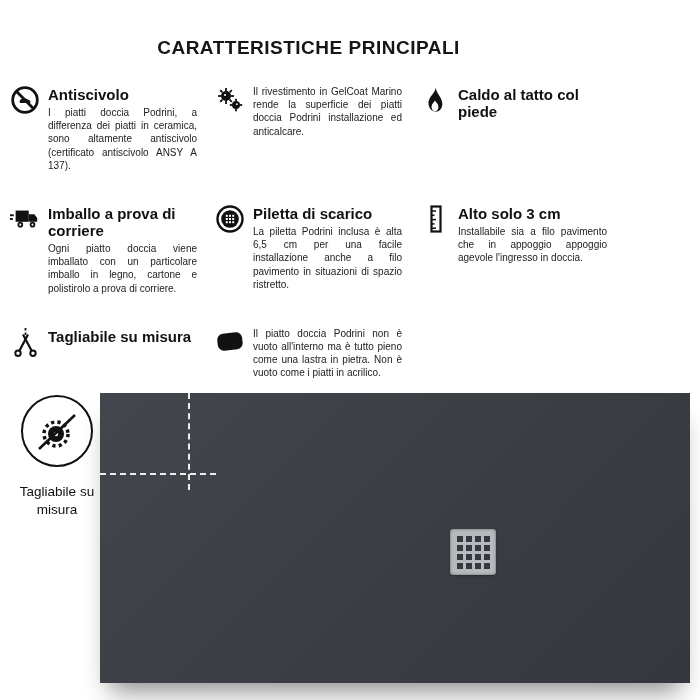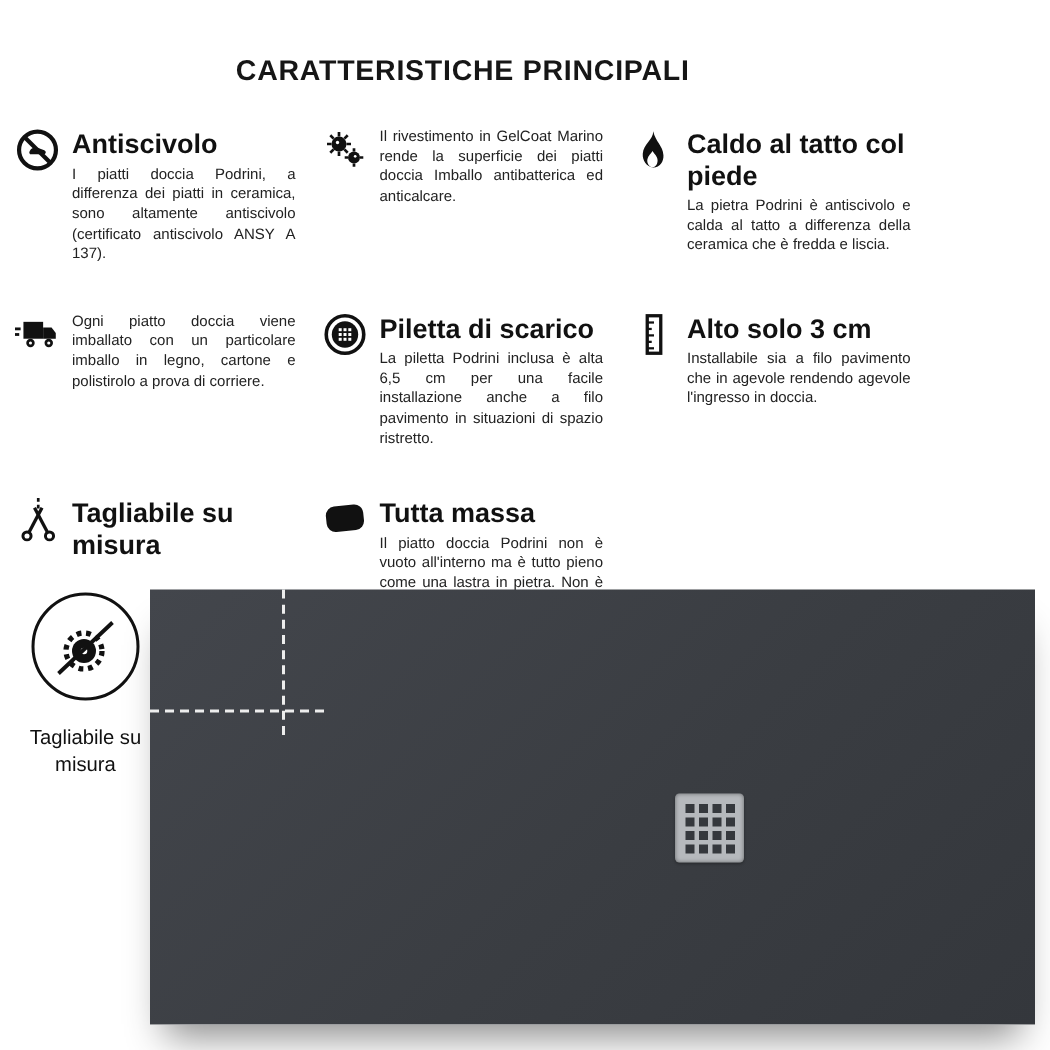--- a/index.html
+++ b/index.html
@@ -25,21 +25,21 @@
     display:grid;
     grid-template-columns:repeat(3,1fr);
     column-gap:18px;
     row-gap:32px;
     padding:26px 10px 0 10px;
   }
   .feature { display:flex; gap:8px; }
   .f-icon { flex:0 0 30px; height:30px; }
   .f-icon svg { display:block; }
   .f-text { flex:1; min-width:0; }
-  .f-title { font-size:18px; font-weight:bold; margin:1px 0 3px; color:#111; }
+  .f-title { font-size:15px; font-weight:bold; margin:1px 0 3px; color:#111; }
   .f-body { font-size:10px; line-height:1.32; text-align:justify; color:#222; }
 
   .bottom { position:absolute; left:0; top:368px; width:700px; height:332px; }
 
   .badge { position:absolute; left:12px; top:2px; width:90px; text-align:center; }
   .badge-circle {
     width:72px; height:72px;
     border:2px solid #111;
     border-radius:50%;
     margin:0 auto 16px;
@@ -118,52 +118,52 @@
             <line x1="14.8" y1="20" x2="17" y2="20"></line>
               <line x1="25" y1="20" x2="27.2" y2="20"></line>
           </g>
           <circle cx="11" cy="11" r="5" fill="#111"></circle>
           <circle cx="21" cy="20" r="4" fill="#111"></circle>
           <circle cx="10" cy="10" r="1.1" fill="#fff"></circle>
           <circle cx="21.8" cy="19.2" r="0.9" fill="#fff"></circle>
         </svg>
       </span>
       <div class="f-text">
-        <div class="f-body">Il rivestimento in GelCoat Marino rende la superficie dei piatti doccia Imballo antibatterica ed anticalcare.</div>
+        <div class="f-body">Il rivestimento in GelCoat Marino rende la superficie dei piatti doccia Podrini installazione ed anticalcare.</div>
       </div>
     </div>
 
 
     <div class="feature">
       <span class="f-icon">
         <svg width="30" height="30" viewBox="0 0 30 30">
           <path d="M15.5 2.5 C15.5 8 9 11 8.5 17.5 C8.2 22 11 26 15 26.6 C19.5 27.1 22.6 23 22.3 18.5 C21.9 12 17 9.5 15.5 2.5 Z" fill="#111"></path>
           <path d="M15 26.6 C12.6 26.1 11.1 23.6 11.6 21.1 C12.1 18.6 14 17.6 15 15.6 C16.5 18.1 18.4 19.1 18.4 22 C18.4 24.4 17 26.3 15 26.6 Z" fill="#fff"></path>
         </svg>
       </span>
       <div class="f-text">
         <div class="f-title">Caldo al tatto col piede</div>
-        <div class="f-body">La pietra Podrini è antiscivolo e calda al tatto a differenza della ceramica che è fredda e liscia.</div>
       </div>
     </div>
 
     <div class="feature">
       <span class="f-icon">
         <svg width="30" height="30" viewBox="0 0 32 28">
           <rect x="0" y="9" width="4" height="2" fill="#111"></rect>
           <rect x="0" y="13" width="3" height="2" fill="#111"></rect>
           <rect x="6" y="5" width="14" height="12" fill="#111"></rect>
           <path d="M20 9 H26 L29 13 V17 H20 Z" fill="#111"></path>
           <circle cx="11" cy="20" r="3" fill="#111"></circle>
             <circle cx="11" cy="20" r="1.1" fill="#fff"></circle>
           <circle cx="24" cy="20" r="3" fill="#111"></circle>
             <circle cx="24" cy="20" r="1.1" fill="#fff"></circle>
         </svg>
       </span>
       <div class="f-text">
+        <div class="f-title">Imballo a prova di corriere</div>
         <div class="f-body">Ogni piatto doccia viene imballato con un particolare imballo in legno, cartone e polistirolo a prova di corriere.</div>
       </div>
     </div>
 
     <div class="feature">
       <span class="f-icon">
         <svg width="30" height="30" viewBox="0 0 30 30">
           <circle cx="15" cy="15" r="12.5" fill="none" stroke="#111" stroke-width="2.4"></circle>
           <circle cx="15" cy="15" r="8.8" fill="#111"></circle>
           <g fill="#fff">
@@ -193,21 +193,21 @@
             <line x1="11.5" y1="7" x2="16" y2="7"></line>
             <line x1="11.5" y1="11.3" x2="14.5" y2="11.3"></line>
             <line x1="11.5" y1="15.6" x2="16" y2="15.6"></line>
             <line x1="11.5" y1="19.9" x2="14.5" y2="19.9"></line>
             <line x1="11.5" y1="24.2" x2="16" y2="24.2"></line>
           </g>
         </svg>
       </span>
       <div class="f-text">
         <div class="f-title">Alto solo 3 cm</div>
-        <div class="f-body">Installabile sia a filo pavimento che in agevole rendendo agevole l'ingresso in doccia.</div>
+        <div class="f-body">Installabile sia a filo pavimento che in appoggio appoggio agevole l'ingresso in doccia.</div>
       </div>
     </div>
 
     <div class="feature">
       <span class="f-icon">
         <svg width="30" height="30" viewBox="0 0 30 30">
           <line x1="15.5" y1="1" x2="15.5" y2="11" stroke="#111" stroke-width="1.8" stroke-dasharray="2.5 2"></line>
           <line x1="9" y1="24.5" x2="18" y2="7.5" stroke="#111" stroke-width="2.2"></line>
           <line x1="22" y1="24.5" x2="13" y2="7.5" stroke="#111" stroke-width="2.2"></line>
           <circle cx="8" cy="26.3" r="2.7" fill="none" stroke="#111" stroke-width="2"></circle>
@@ -219,21 +219,20 @@
       </div>
     </div>
 
     <div class="feature">
       <span class="f-icon">
         <svg width="30" height="30" viewBox="0 0 30 30">
           <rect x="2.5" y="6" width="25" height="17" rx="6" fill="#111" transform="rotate(-6 15 15)"></rect>
         </svg>
       </span>
       <div class="f-text">
-        <div class="f-title">Tutta massa</div>
         <div class="f-body">Il piatto doccia Podrini non è vuoto all'interno ma è tutto pieno come una lastra in pietra. Non è vuoto come i piatti in acrilico.</div>
       </div>
     </div>
 
   </div>
 
   <div class="bottom">
 
     <div class="badge">
       <div class="badge-circle">

